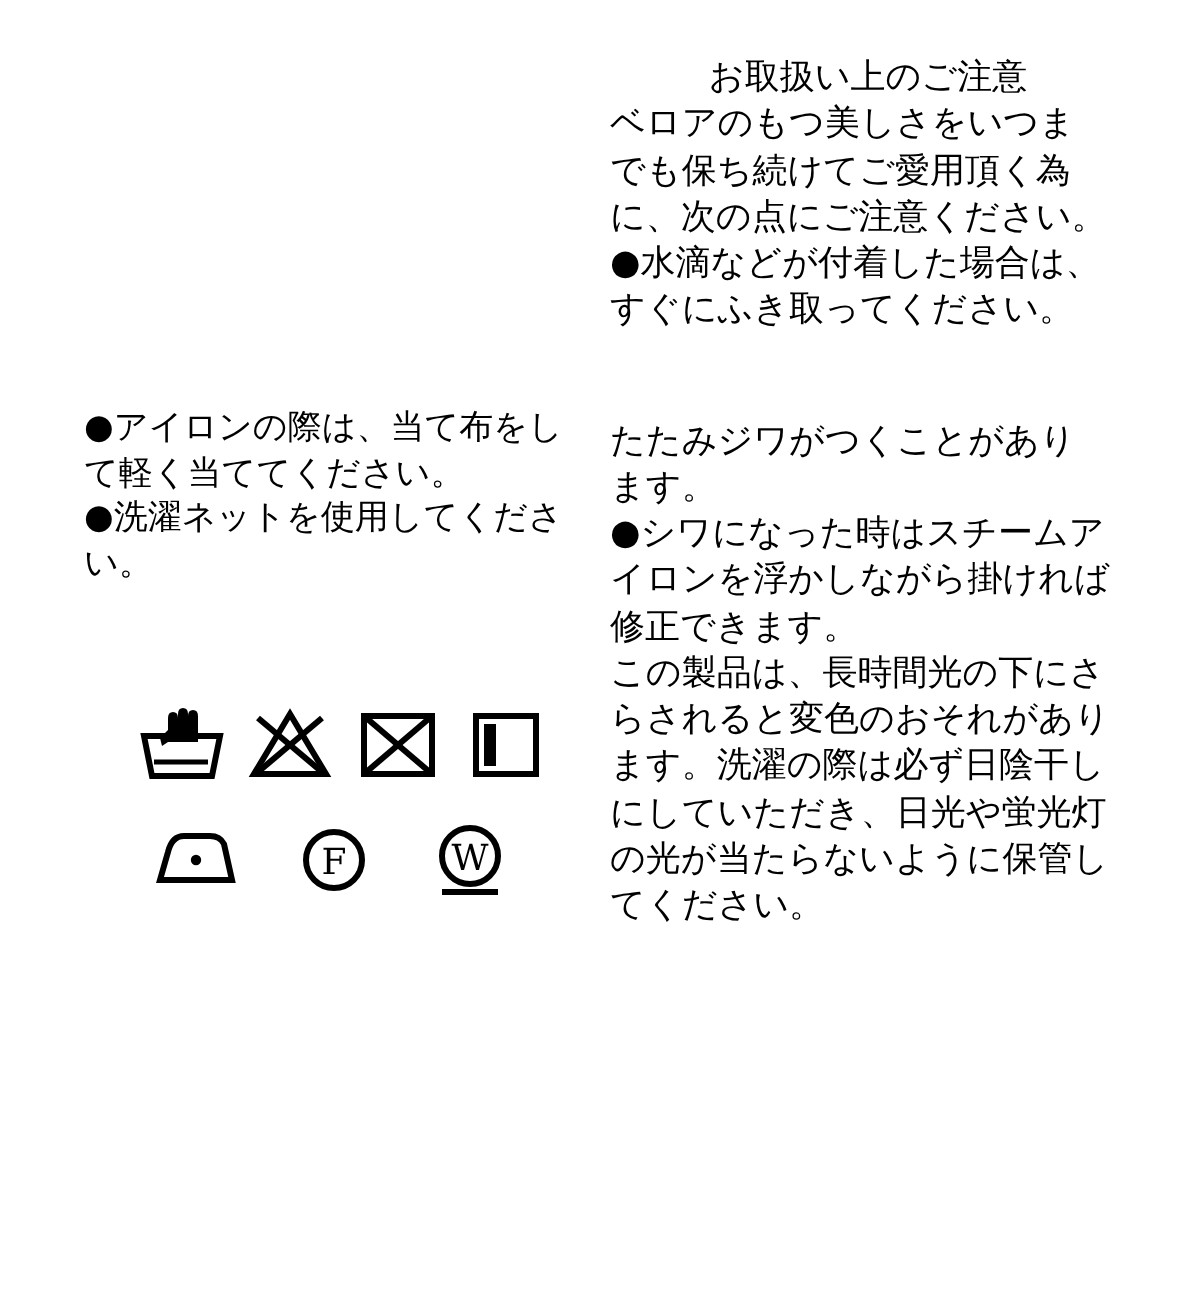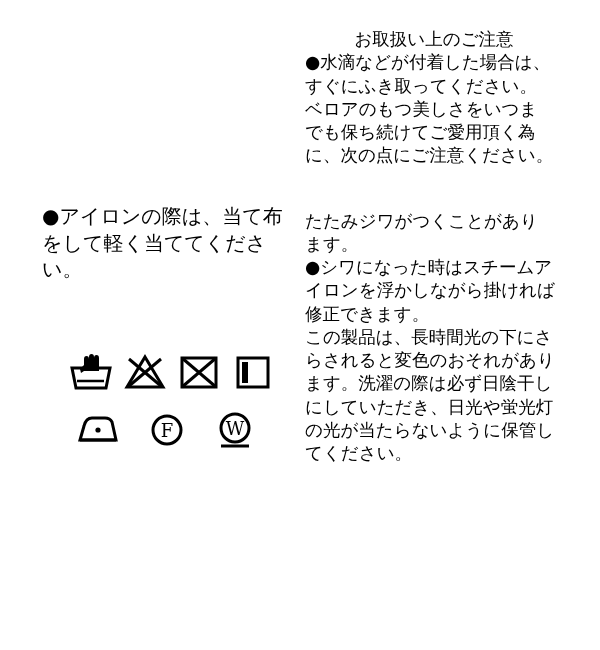--- a/index.html
+++ b/index.html
@@ -47,21 +47,21 @@
   }
 
   
   .left-col {
     position: absolute;
     left: 42px;
     top: 203px;
     width: 250px;
   }
   .left-col .para {
-    font-size: 20px;
+    font-size: 17px;
     line-height: 1.33;
     margin: 0;
     text-align: left;
   }
 
   
   .symbols {
     position: absolute;
     left: 68px;
     top: 348px;
@@ -88,30 +88,31 @@
     display: block;
   }
 </style>
 </head>
 <body>
 
 <div class="page">
 
   <div class="right-col">
     <p class="para title">お取扱い上のご注意</p>
+    <p class="para">ベロアのもつ美しさをいつまでも保ち続けてご愛用頂く為に、次の点にご注意ください。</p>
     <p class="para">●水滴などが付着した場合は、すぐにふき取ってください。</p>
-    <p class="para">ベロアのもつ美しさをいつまでも保ち続けてご愛用頂く為に、次の点にご注意ください。</p>
     <div class="right-gap"></div>
     <p class="para block-lower">たたみジワがつくことがあります。</p>
     <p class="para">●シワになった時はスチームアイロンを浮かしながら掛ければ修正できます。</p>
     <p class="para">この製品は、長時間光の下にさらされると変色のおそれがあります。洗濯の際は必ず日陰干しにしていただき、日光や蛍光灯の光が当たらないように保管してください。</p>
   </div>
 
   <div class="left-col">
     <p class="para">●アイロンの際は、当て布をして軽く当ててください。</p>
+    <p class="para">●洗濯ネットを使用してください。</p>
   </div>
 
   <div class="symbols">
 
     <div class="sym-row row1">
 
       <span class="sym">
         <svg width="46" height="44" viewBox="0 0 46 44">
 
           <path d="M4 20 L42 20 L38 40 L8 40 Z" fill="none" stroke="#000" stroke-width="3"></path>

